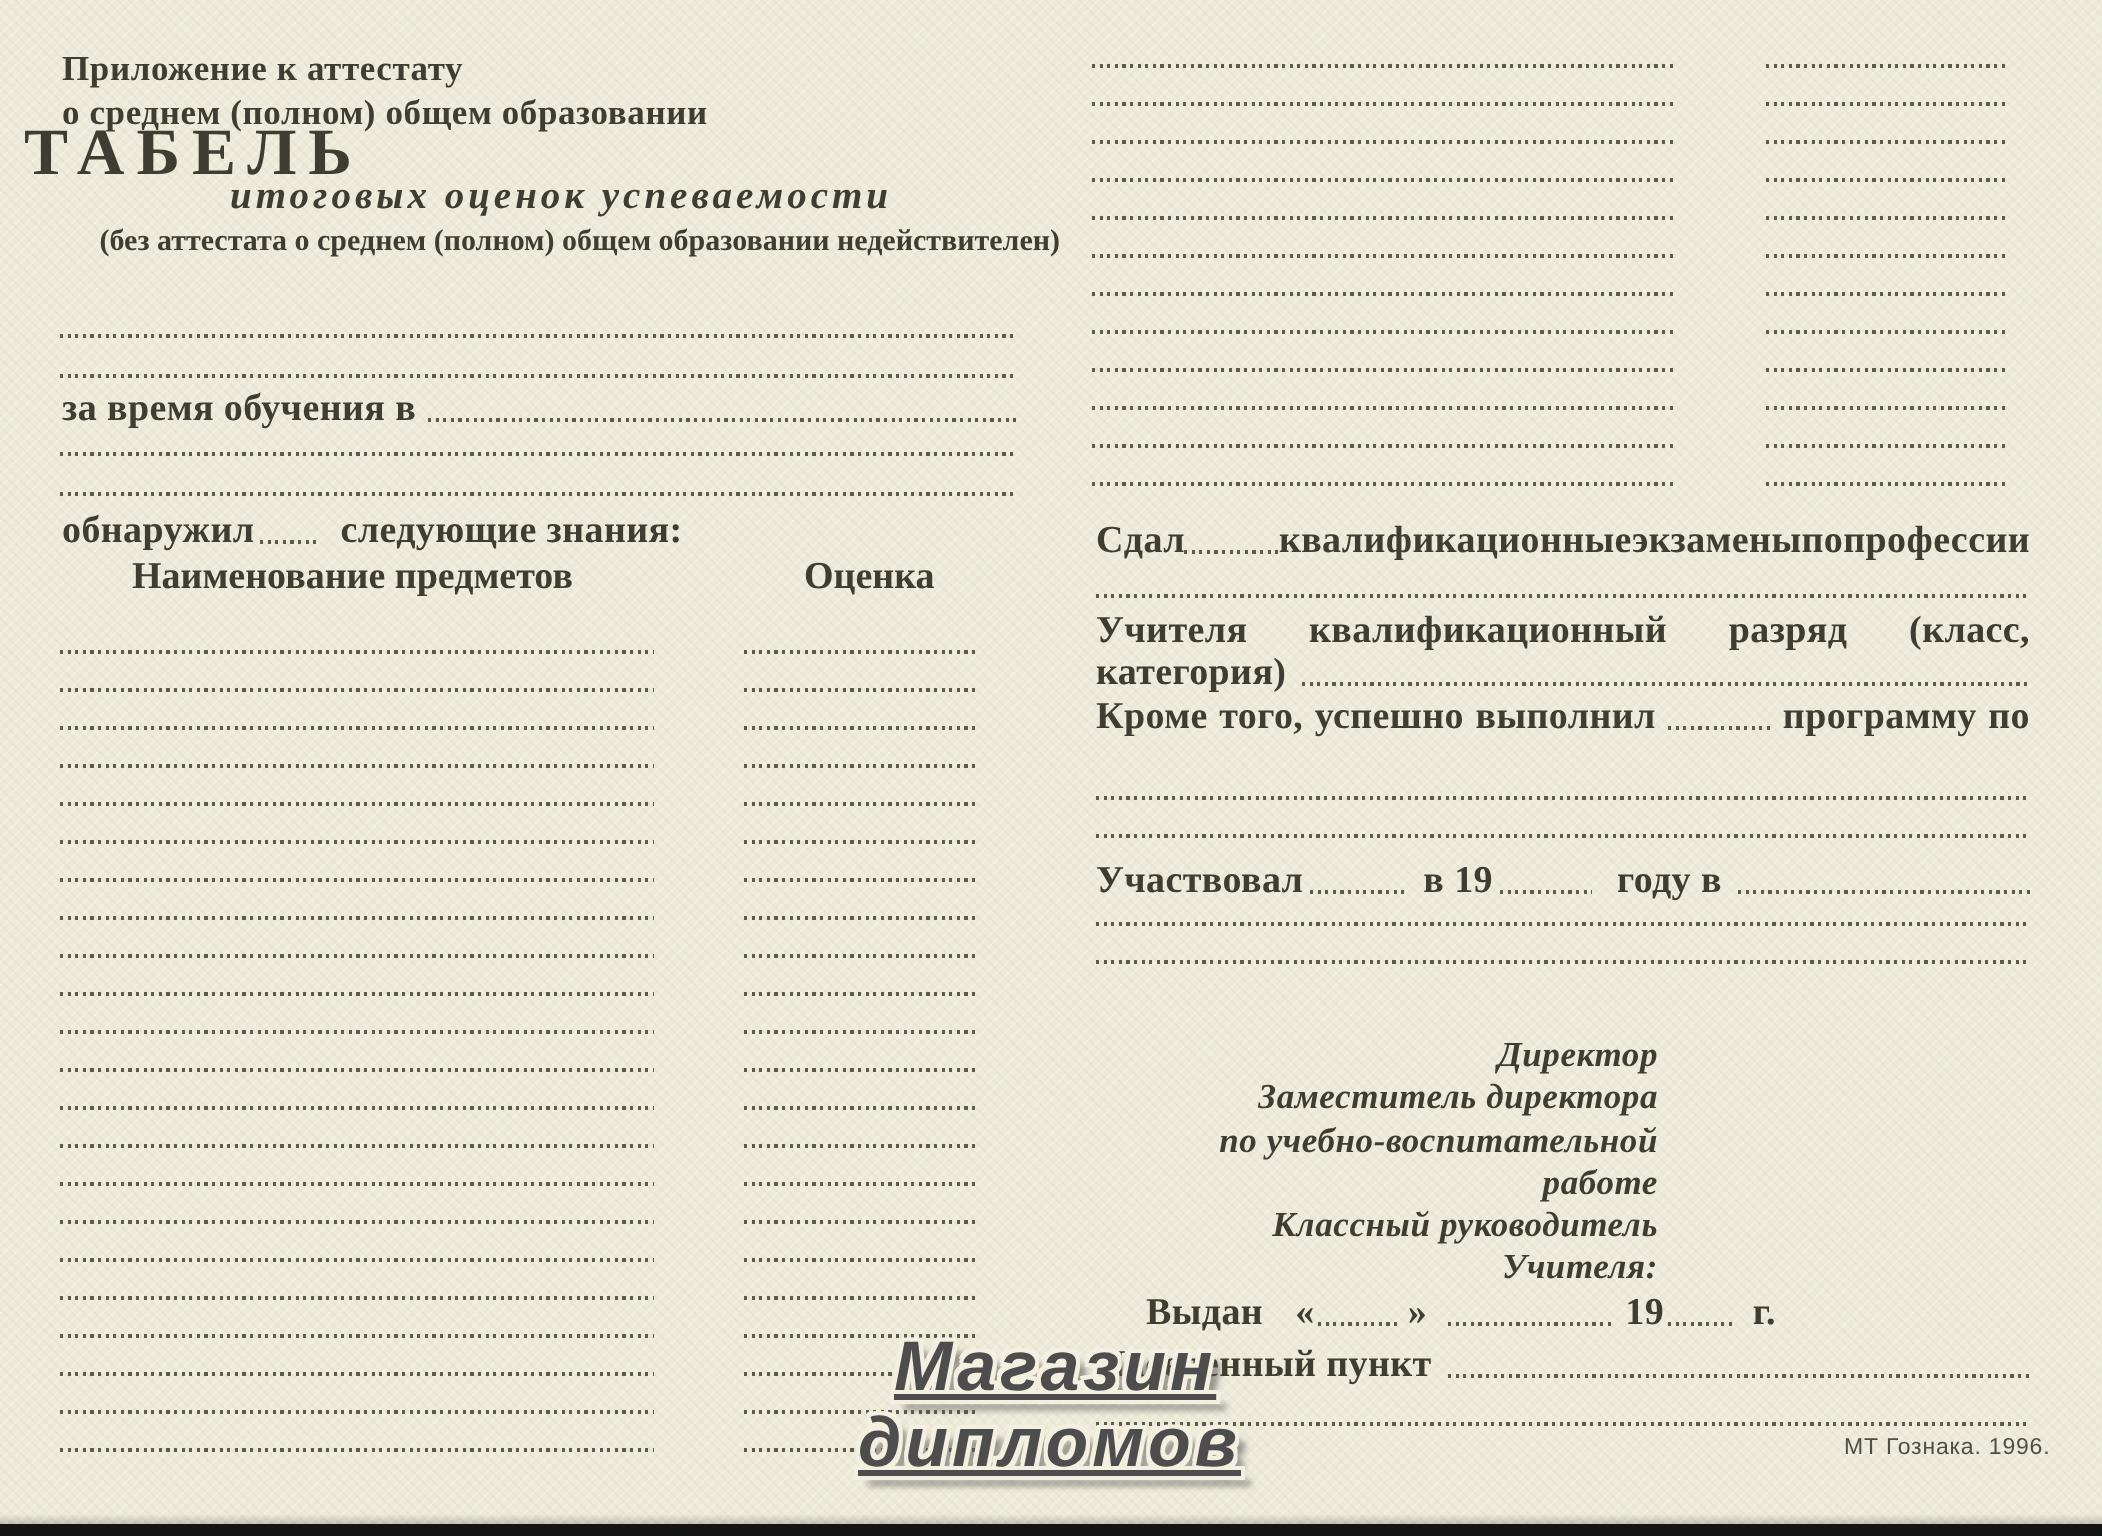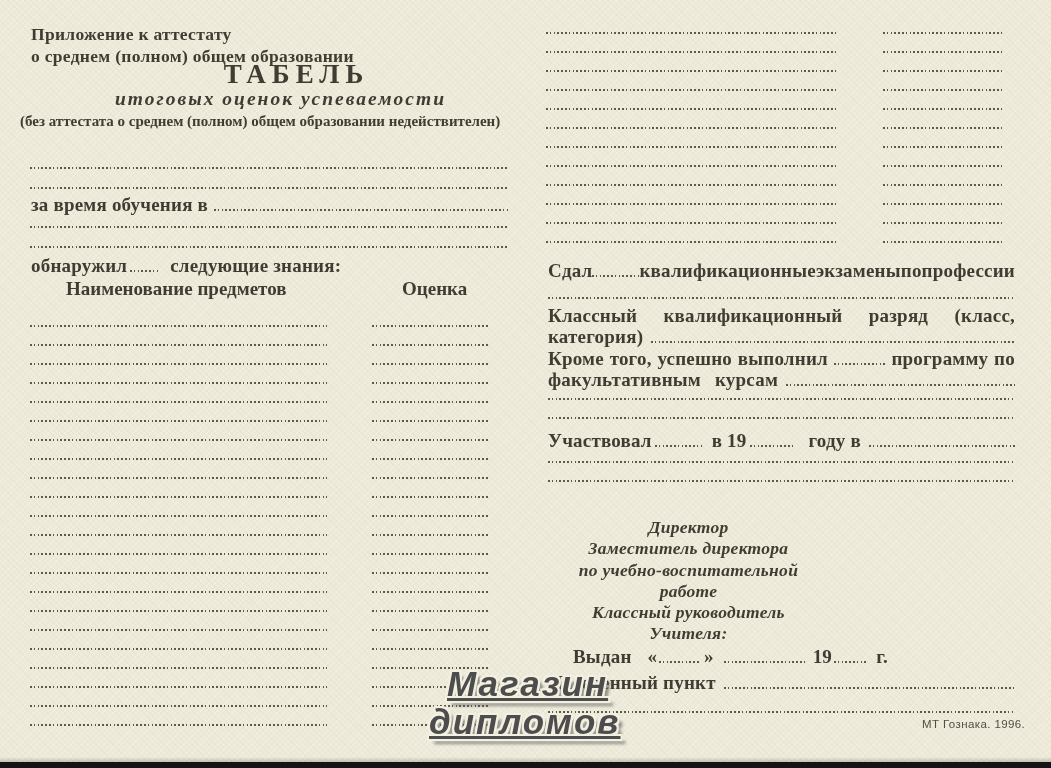--- a/index.html
+++ b/index.html
@@ -24,46 +24,46 @@
   .fill { align-self:flex-end; margin-bottom:4px; }
   .grow { flex:1 1 auto; }
 
   .row { position:absolute; display:flex; align-items:flex-end; }
   .row span { line-height:21px; white-space:nowrap; }
   .just { justify-content:space-between; }
   .body-txt { font-size:19px; font-weight:bold; letter-spacing:0.2px; }
 
   
   .hdr-line  { position:absolute; left:31px; font-size:17.5px; font-weight:bold; letter-spacing:0.3px; }
-  .doc-title { position:absolute; left:44px; top:59px;  width:505px; text-align:center;
-               font-size:27px; font-weight:bold; letter-spacing:6px; }
+  .doc-title { position:absolute; left:12px; top:59px;  width:505px; 
+               font-size:33px; font-weight:bold; letter-spacing:6px; }
   .doc-sub   { position:absolute; left:28px; top:88px;  width:505px; text-align:center;
                font-size:19.5px; font-weight:bold; letter-spacing:2px;font-style:italic; }
-  .doc-note  { position:absolute; left:20px; top:113px; width:510px; text-align:left;
+  .doc-note  { position:absolute; left:20px; top:113px; width:510px; text-align:right;
                font-size:15px; font-weight:bold; }
 
   .ll { position:absolute; left:30px; width:478px; }   
   .rl { position:absolute; left:548px; width:467px; }  
 
   .col-hdr { position:absolute; font-size:19px; font-weight:bold; }
 
   
   .tbl { position:absolute; left:30px; top:315px; width:460px; }
   .tbl .trow { position:relative; height:19px; }
   .tbl .c1 { position:absolute; left:0;     top:10px; width:297px; }
   .tbl .c2 { position:absolute; left:342px; top:10px; width:116px; }
 
   
   .tbl2 { position:absolute; left:546px; top:22px; width:462px; }
   .tbl2 .trow { position:relative; height:19px; }
   .tbl2 .c1 { position:absolute; left:0;     top:10px; width:292px; }
   .tbl2 .c2 { position:absolute; left:337px; top:10px; width:121px; }
 
   
-  .sig { position:absolute; left:548px; top:517px; width:281px; text-align:center;
+  .sig { position:absolute; left:548px; top:517px; width:281px; text-align:right;
          font-style:italic; font-weight:bold; font-size:17.5px; }
   .sig div { line-height:21.3px; letter-spacing:0.3px; }
 
   
   .wm { position:absolute; z-index:5;
         font-family:"Liberation Sans","DejaVu Sans",sans-serif;
         font-weight:bold; font-style:italic; font-size:35px; line-height:1;
         color:#4d4d4d; letter-spacing:2px;
         text-shadow:
           -2px -2px 0 #f3f0e1, 0 -2px 0 #f3f0e1, 2px -2px 0 #f3f0e1,
@@ -259,43 +259,38 @@
     <span class="fill" style="width:50px"></span>
     <span class="body-txt">квалификационные</span>
     <span class="body-txt">экзамены</span>
     <span class="body-txt">по</span>
     <span class="body-txt">профессии</span>
   </div>
 
   <div class="rl dl" style="top:297px"></div>
 
   <div class="row just" style="left:548px; top:305px; width:467px">
-    <span class="body-txt">Классный</span>
+    <span class="body-txt">Учителя</span>
     <span class="body-txt">квалификационный</span>
     <span class="body-txt">разряд</span>
     <span class="body-txt">(класс,</span>
   </div>
   <div class="row" style="left:548px; top:326px; width:467px">
     <span class="body-txt">категория)</span>
     <span class="fill grow" style="margin-left:8px"></span>
   </div>
 
   <div class="row just" style="left:548px; top:348px; width:467px">
     <span class="body-txt">Кроме</span>
     <span class="body-txt">того,</span>
     <span class="body-txt">успешно</span>
     <span class="body-txt">выполнил</span>
     <span class="fill" style="width:52px"></span>
     <span class="body-txt">программу</span>
     <span class="body-txt">по</span>
-  </div>
-  <div class="row" style="left:548px; top:369px; width:467px">
-    <span class="body-txt">факультативным</span>
-    <span class="body-txt" style="margin-left:14px">курсам</span>
-    <span class="fill grow" style="margin-left:8px"></span>
   </div>
 
   <div class="rl dl" style="top:398px"></div>
   <div class="rl dl" style="top:417px"></div>
 
   <div class="row" style="left:548px; top:430px; width:467px">
     <span class="body-txt">Участвовал</span>
     <span class="fill" style="width:47px; margin-left:3px"></span>
     <span class="body-txt" style="margin-left:10px">в 19</span>
     <span class="fill" style="width:46px; margin-left:4px"></span>

